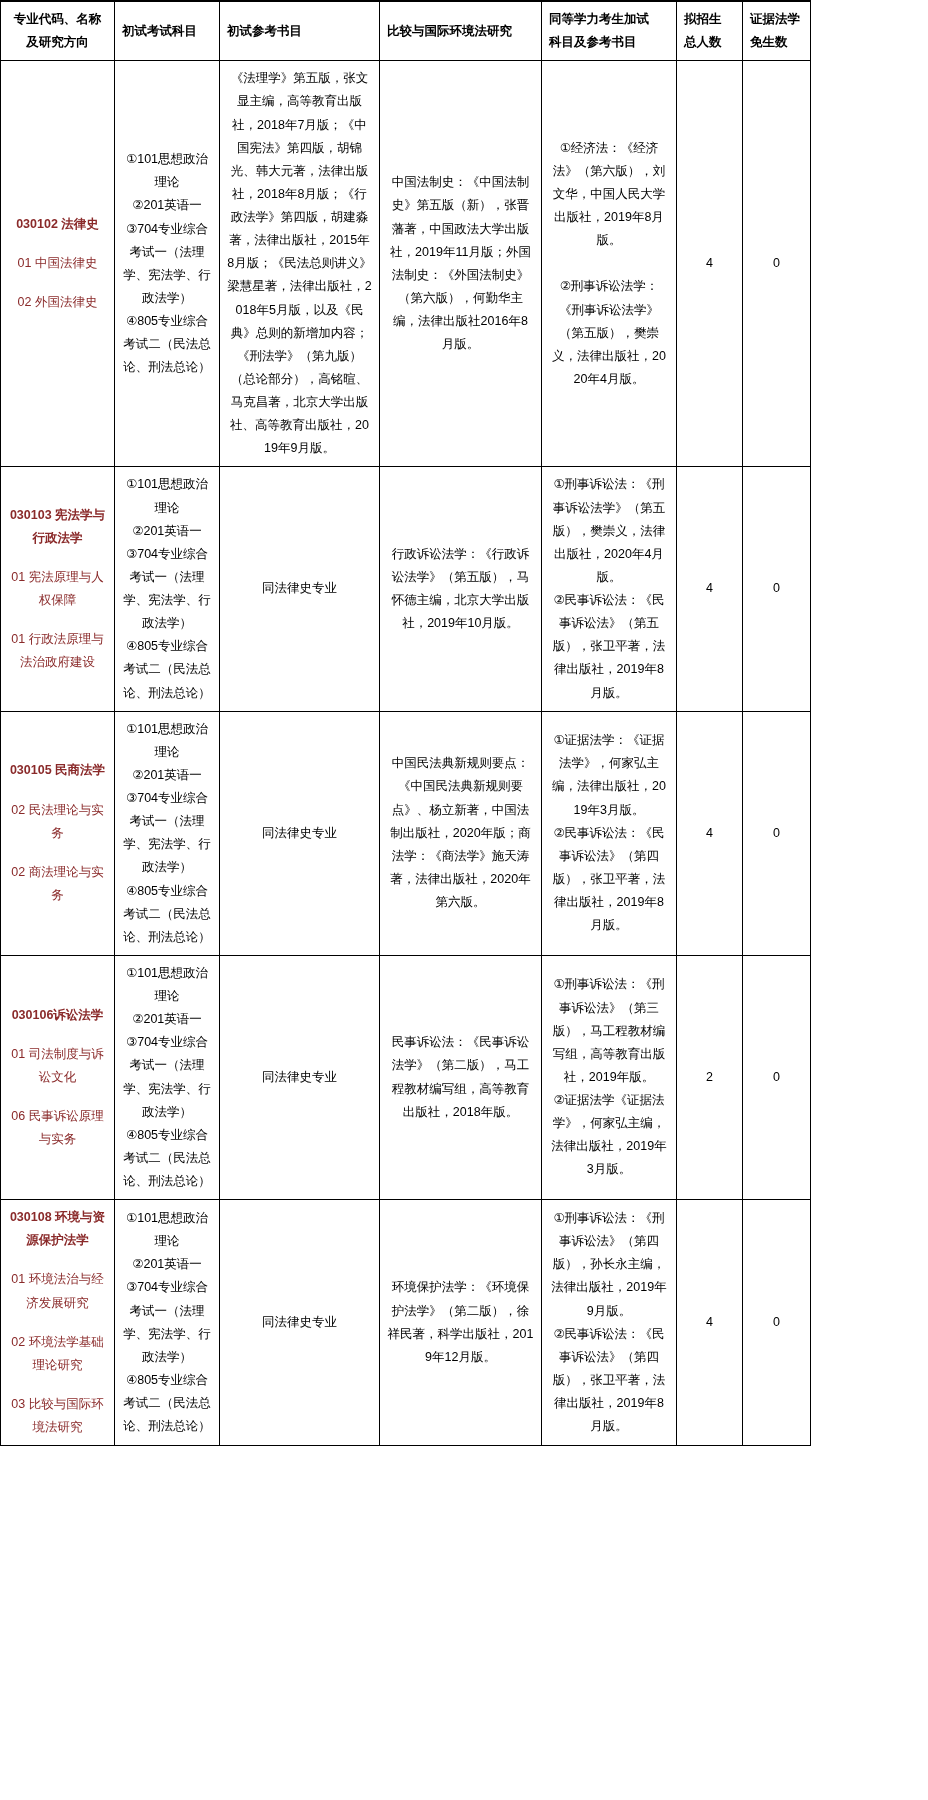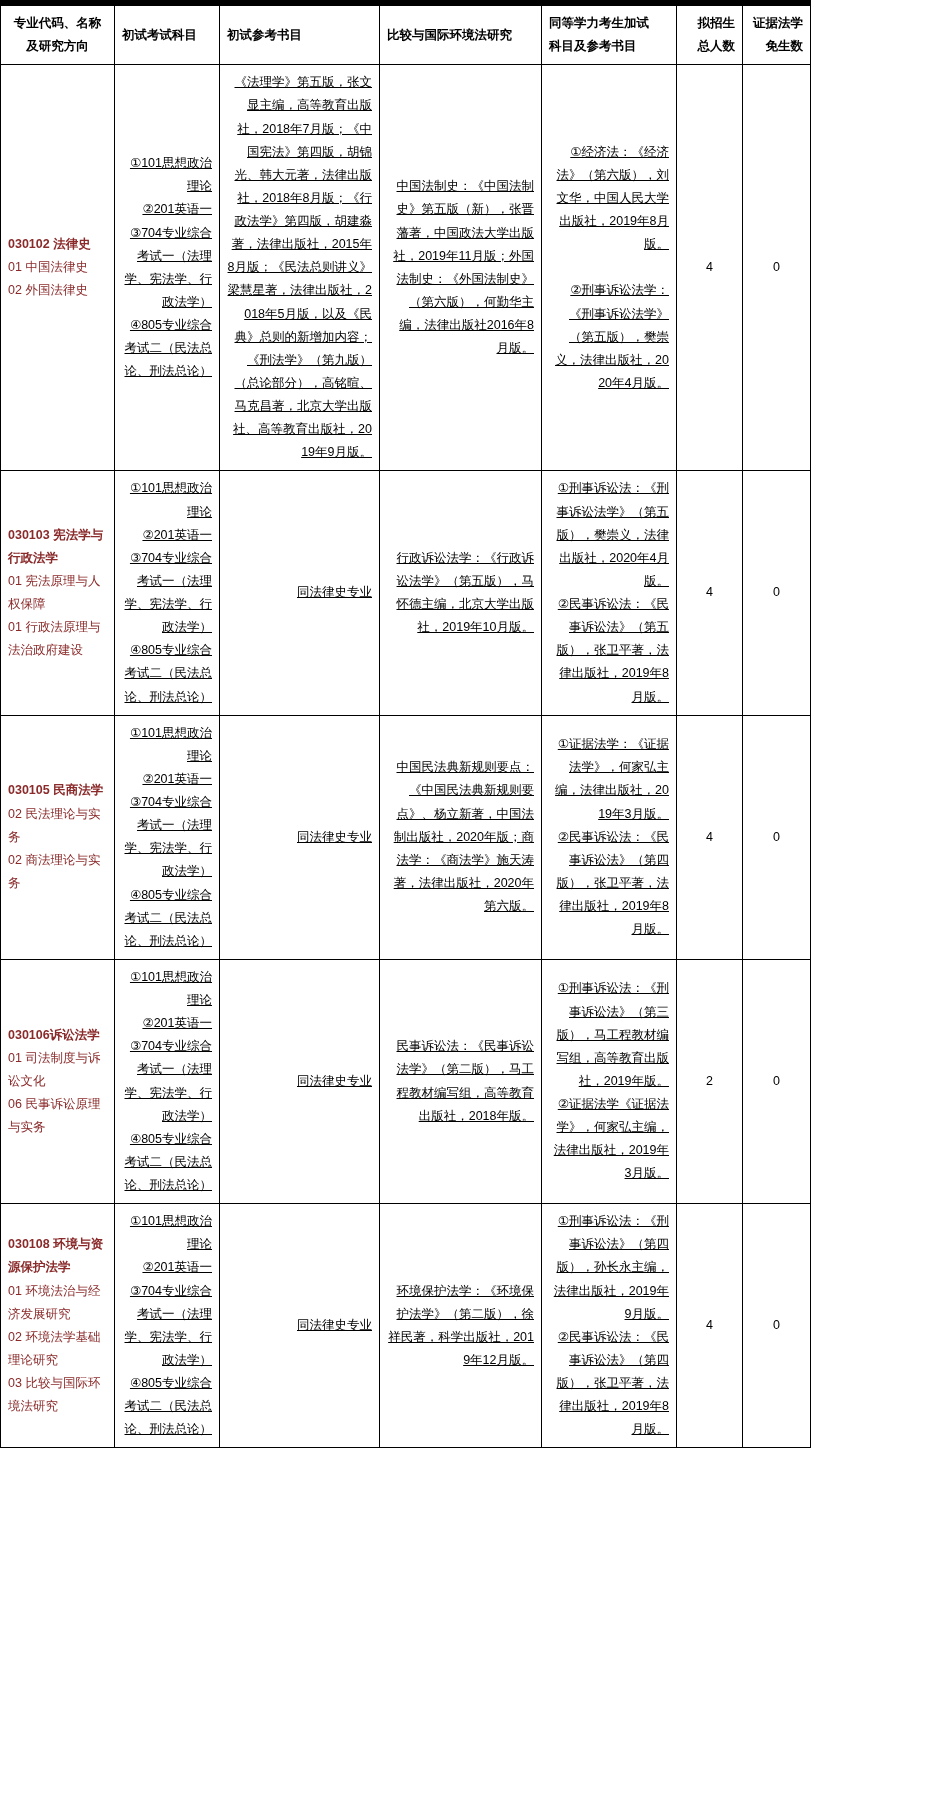--- a/index.html
+++ b/index.html
@@ -15,21 +15,21 @@
   .sheet {
     width: 928px;
     box-sizing: border-box;
     padding: 0 58px 0 0;
   }
   table.admission-table {
     border-collapse: collapse;
     table-layout: fixed;
     width: 810px;
     margin: 0;
-    border-top: 6px solid #000000;
+    border-top: 2px solid #000000;
     border-left: 1px solid #000;
   }
   table.admission-table col.c0 { width: 114px; }
   table.admission-table col.c1 { width: 105px; }
   table.admission-table col.c2 { width: 160px; }
   table.admission-table col.c3 { width: 162px; }
   table.admission-table col.c4 { width: 135px; }
   table.admission-table col.c5 { width: 66px; }
   table.admission-table col.c6 { width: 68px; }
 
@@ -38,51 +38,51 @@
     border-right: 1px solid #000;
     border-bottom: 1px solid #000;
     vertical-align: middle;
     padding: 6px 7px;
     font-size: 12.5px;
     line-height: 1.85;
     word-break: break-all;
   }
   thead th {
     font-weight: bold;
-    text-align: right;
+    text-align: left;
     font-size: 13px;
     line-height: 1.7;
     padding: 10px 6px;
   }
   thead th.head-major {
     text-align: center;
   }
   thead th.align-left {
     text-align: left;
   }
   td.major-cell {
-    text-align: left;
+    text-align: center;
     vertical-align: middle;
     line-height: 2.0;
   }
   td.major-cell .code {
     color: #8a2a2a;
     font-weight: bold;
   }
   td.major-cell .dir {
     color: #8a2a2a;
     display: block;
+    margin-top: 16px;
   }
   td.subject-cell,
   td.ref-cell,
   td.retest-cell,
   td.extra-cell {
-    text-align: right;
-    vertical-align: middle;
-    text-decoration: underline;
+    text-align: center;
+    vertical-align: middle;
   }
   td.ref-cell.centered,
   td.retest-cell.centered {
     vertical-align: middle;
   }
   td.num-cell {
     text-align: center;
     vertical-align: middle;
     font-size: 13px;
   }

